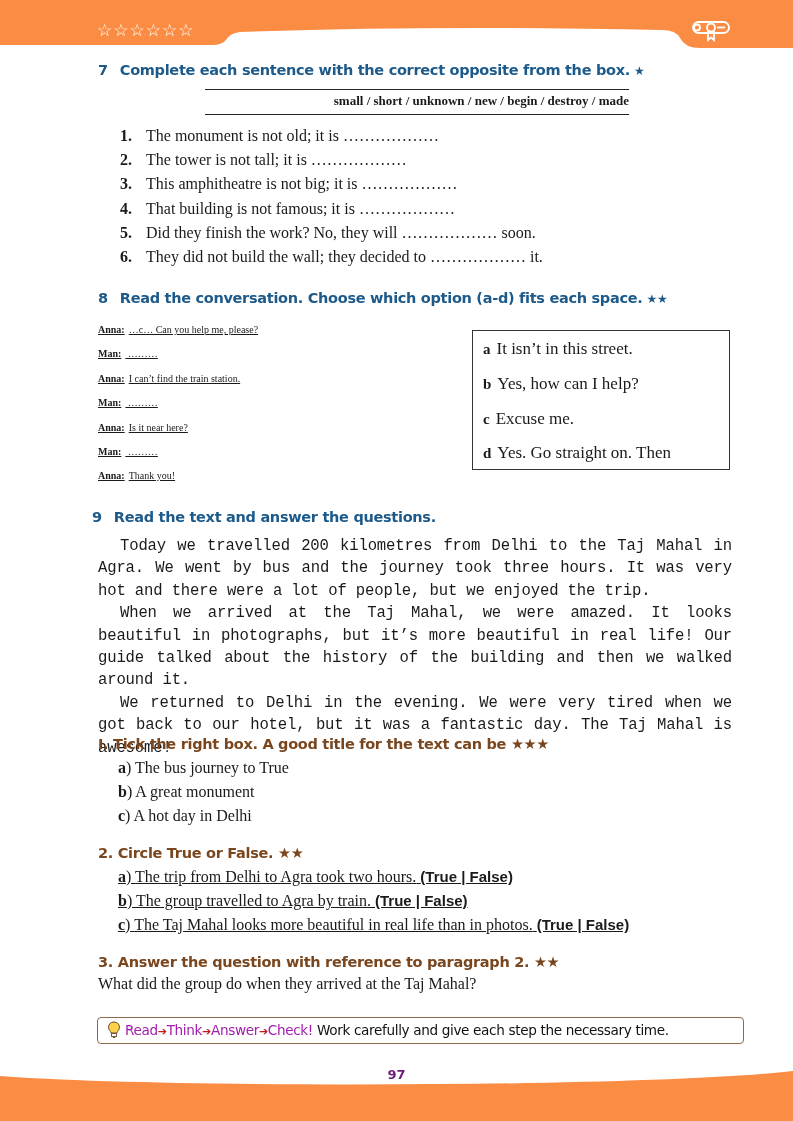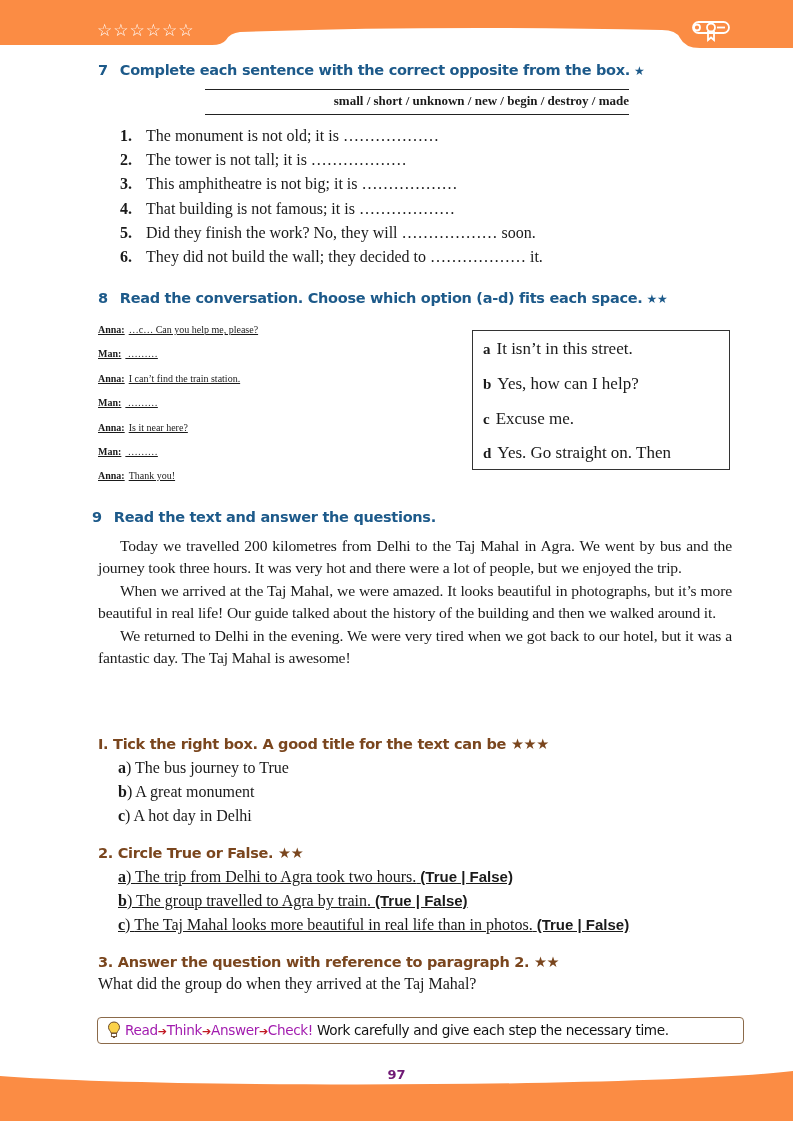--- a/index.html
+++ b/index.html
@@ -20,21 +20,21 @@
   .s-list .n { font-weight:bold; display:inline-block; width:26px; }
 
   .dialog { position:absolute; left:98px; top:318px; font-size:10px;text-decoration:underline; }
   .dialog .line { height:24.4px; line-height:24px; }
   .dialog .sp { font-weight:bold; margin-right:4px; }
 
   .opt-box { position:absolute; left:472px; top:330px; width:256px; height:138px; border:1px solid #333; font-size:17px; }
   .opt-box .o { position:absolute; left:10px; }
   .opt-box .l { font-weight:bold; font-size:15px; margin-right:6px; }
 
-  .passage { position:absolute; left:98px; top:535px; width:634px; font-family:Liberation Serif, serif; font-size:15.6px; line-height:22.4px; text-align:justify; color:#1a1a1a; letter-spacing:-0.15px; }
+  .passage { position:absolute; left:98px; top:535px; width:634px; font-family:Liberation Mono, monospace; font-size:15.6px; line-height:22.4px; text-align:justify; color:#1a1a1a; letter-spacing:-0.15px; }
   .passage p { margin:0; text-indent:22px; }
 
   .sub-h { position:absolute; left:98px; font-family:"DejaVu Sans", sans-serif; font-weight:bold; color:#7a461e; font-size:14.5px; letter-spacing:-0.3px; }
   .q-items { position:absolute; left:118px; font-size:16px; }
   .q-items .r { height:24px; line-height:24px; }
   .q-items b { font-weight:bold; }
   .tf { font-family:"Liberation Sans", sans-serif; font-weight:bold; font-size:15px; }
 
   .q3-text { position:absolute; left:98px; top:975px; font-size:16px; }
 

